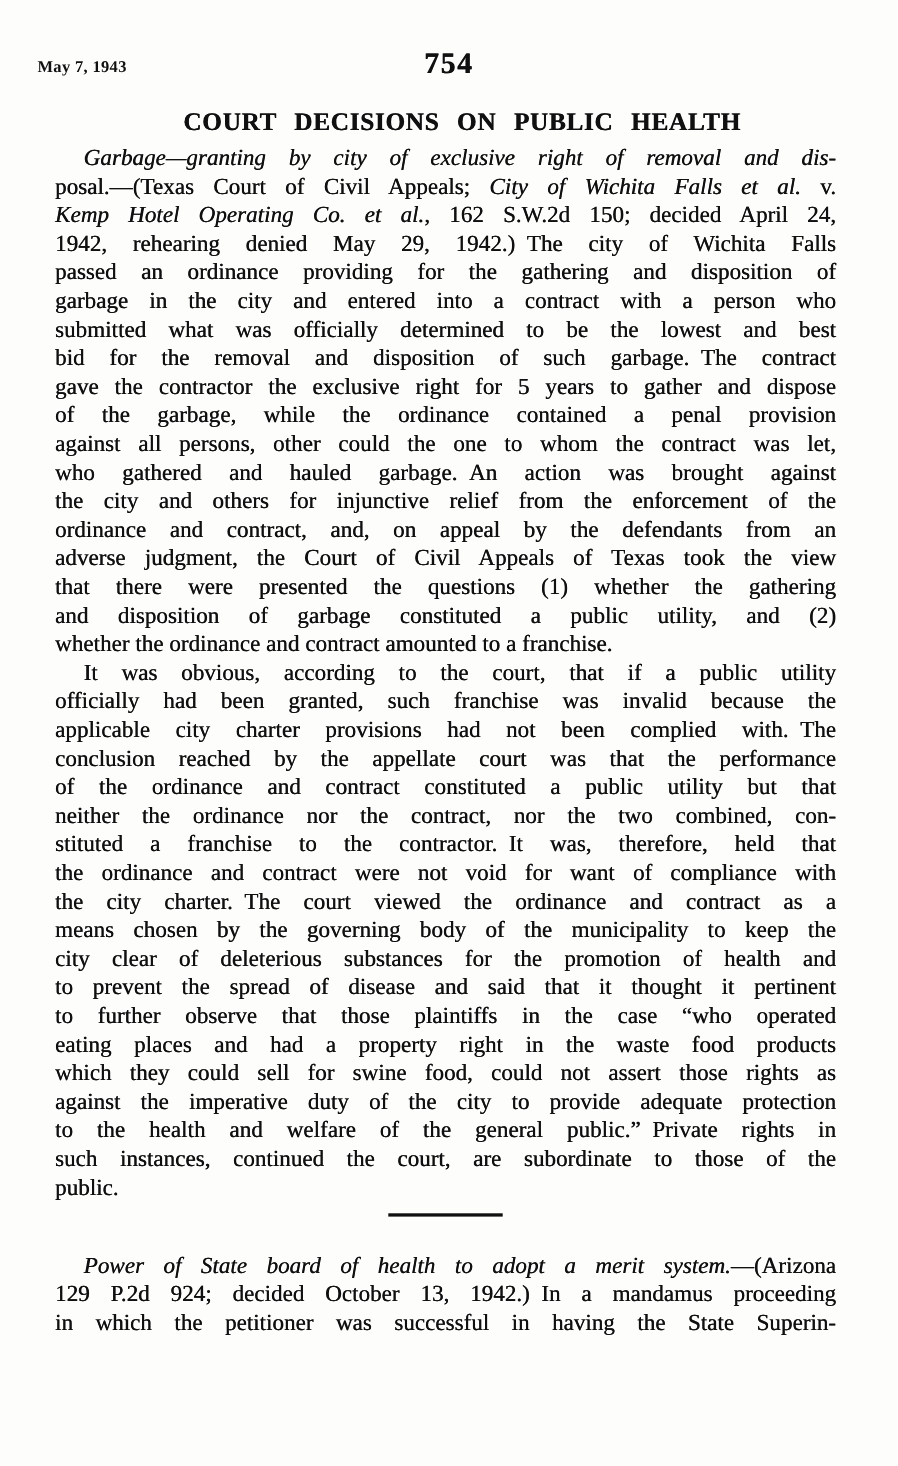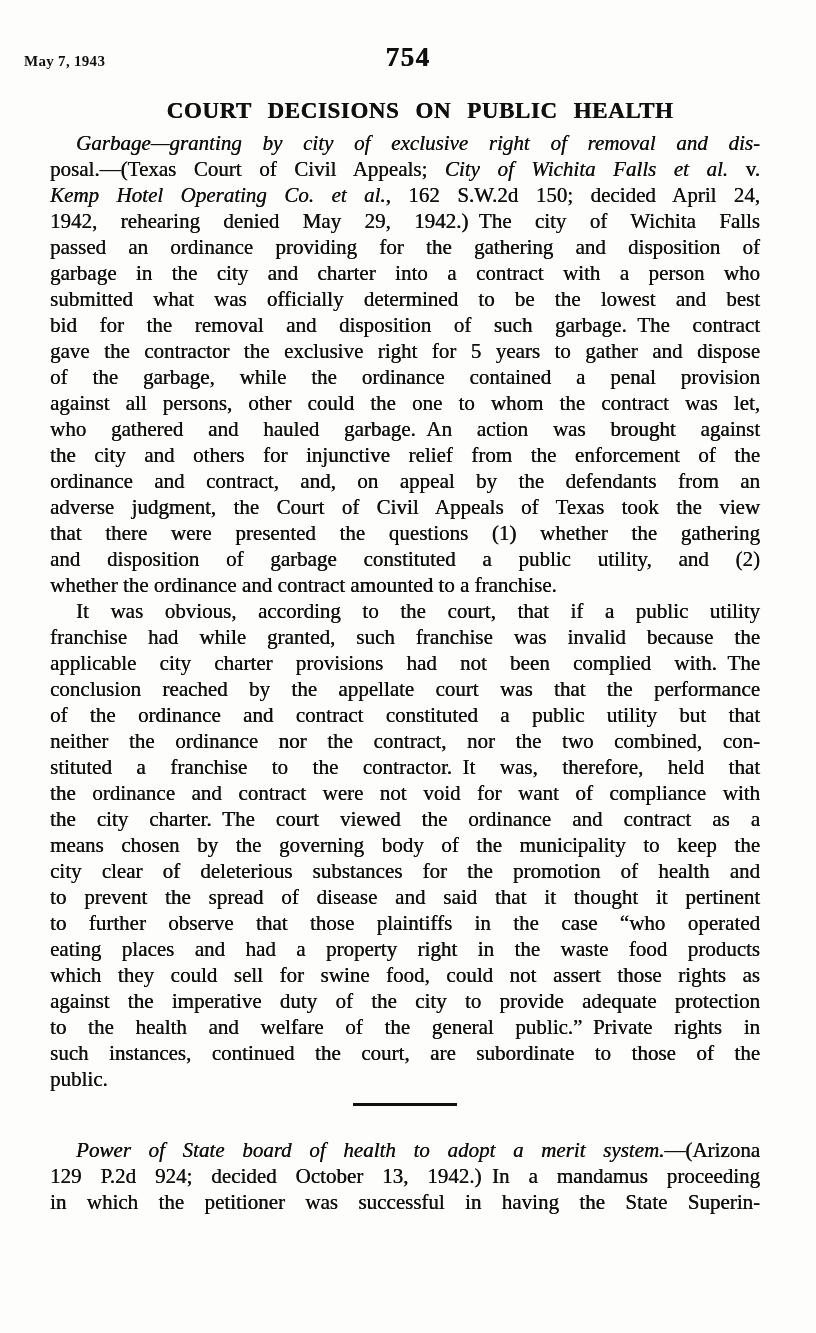--- a/index.html
+++ b/index.html
@@ -22,21 +22,21 @@
   }
   .runhead {
     position: absolute;
     top: 44px;
     left: 0;
     width: 100%;
     text-align: center;
   }
   .issue-date {
     position: absolute;
-    left: 24px;
+    left: 34px;
     top: 9px;
     font-size: 15px;
     font-weight: 700;
     letter-spacing: 0.3px;
     white-space: nowrap;
   }
   .folio {
     display: inline-block;
     font-size: 27px;
     font-weight: 700;
@@ -94,37 +94,37 @@
 
   <h1 class="title">COURT DECISIONS ON PUBLIC HEALTH</h1>
 
   <main class="body">
     <section>
         <div class="line ind"><i>Garbage—granting by city of exclusive right of removal and dis-</i></div>
         <div class="line"><span>posal.—(Texas Court of Civil Appeals; </span><i>City of Wichita Falls et al.</i><span> v.</span></div>
         <div class="line"><i>Kemp Hotel Operating Co. et al.</i><span>, 162 S.W.2d 150; decided April 24,</span></div>
         <div class="line"><span>1942, rehearing denied May 29, 1942.) The city of Wichita Falls</span></div>
         <div class="line"><span>passed an ordinance providing for the gathering and disposition of</span></div>
-        <div class="line"><span>garbage in the city and charter into a contract with a person who</span></div>
+        <div class="line"><span>garbage in the city and entered into a contract with a person who</span></div>
         <div class="line"><span>submitted what was officially determined to be the lowest and best</span></div>
         <div class="line"><span>bid for the removal and disposition of such garbage. The contract</span></div>
         <div class="line"><span>gave the contractor the exclusive right for 5 years to gather and dispose</span></div>
         <div class="line"><span>of the garbage, while the ordinance contained a penal provision</span></div>
         <div class="line"><span>against all persons, other could the one to whom the contract was let,</span></div>
         <div class="line"><span>who gathered and hauled garbage. An action was brought against</span></div>
         <div class="line"><span>the city and others for injunctive relief from the enforcement of the</span></div>
         <div class="line"><span>ordinance and contract, and, on appeal by the defendants from an</span></div>
         <div class="line"><span>adverse judgment, the Court of Civil Appeals of Texas took the view</span></div>
         <div class="line"><span>that there were presented the questions (1) whether the gathering</span></div>
         <div class="line"><span>and disposition of garbage constituted a public utility, and (2)</span></div>
         <div class="line endp"><span>whether the ordinance and contract amounted to a franchise.</span></div>
       </section>
     <section>
         <div class="line ind"><span>It was obvious, according to the court, that if a public utility</span></div>
-        <div class="line"><span>franchise had while granted, such franchise was invalid because the</span></div>
+        <div class="line"><span>officially had been granted, such franchise was invalid because the</span></div>
         <div class="line"><span>applicable city charter provisions had not been complied with. The</span></div>
         <div class="line"><span>conclusion reached by the appellate court was that the performance</span></div>
         <div class="line"><span>of the ordinance and contract constituted a public utility but that</span></div>
         <div class="line"><span>neither the ordinance nor the contract, nor the two combined, con-</span></div>
         <div class="line"><span>stituted a franchise to the contractor. It was, therefore, held that</span></div>
         <div class="line"><span>the ordinance and contract were not void for want of compliance with</span></div>
         <div class="line"><span>the city charter. The court viewed the ordinance and contract as a</span></div>
         <div class="line"><span>means chosen by the governing body of the municipality to keep the</span></div>
         <div class="line"><span>city clear of deleterious substances for the promotion of health and</span></div>
         <div class="line"><span>to prevent the spread of disease and said that it thought it pertinent</span></div>

